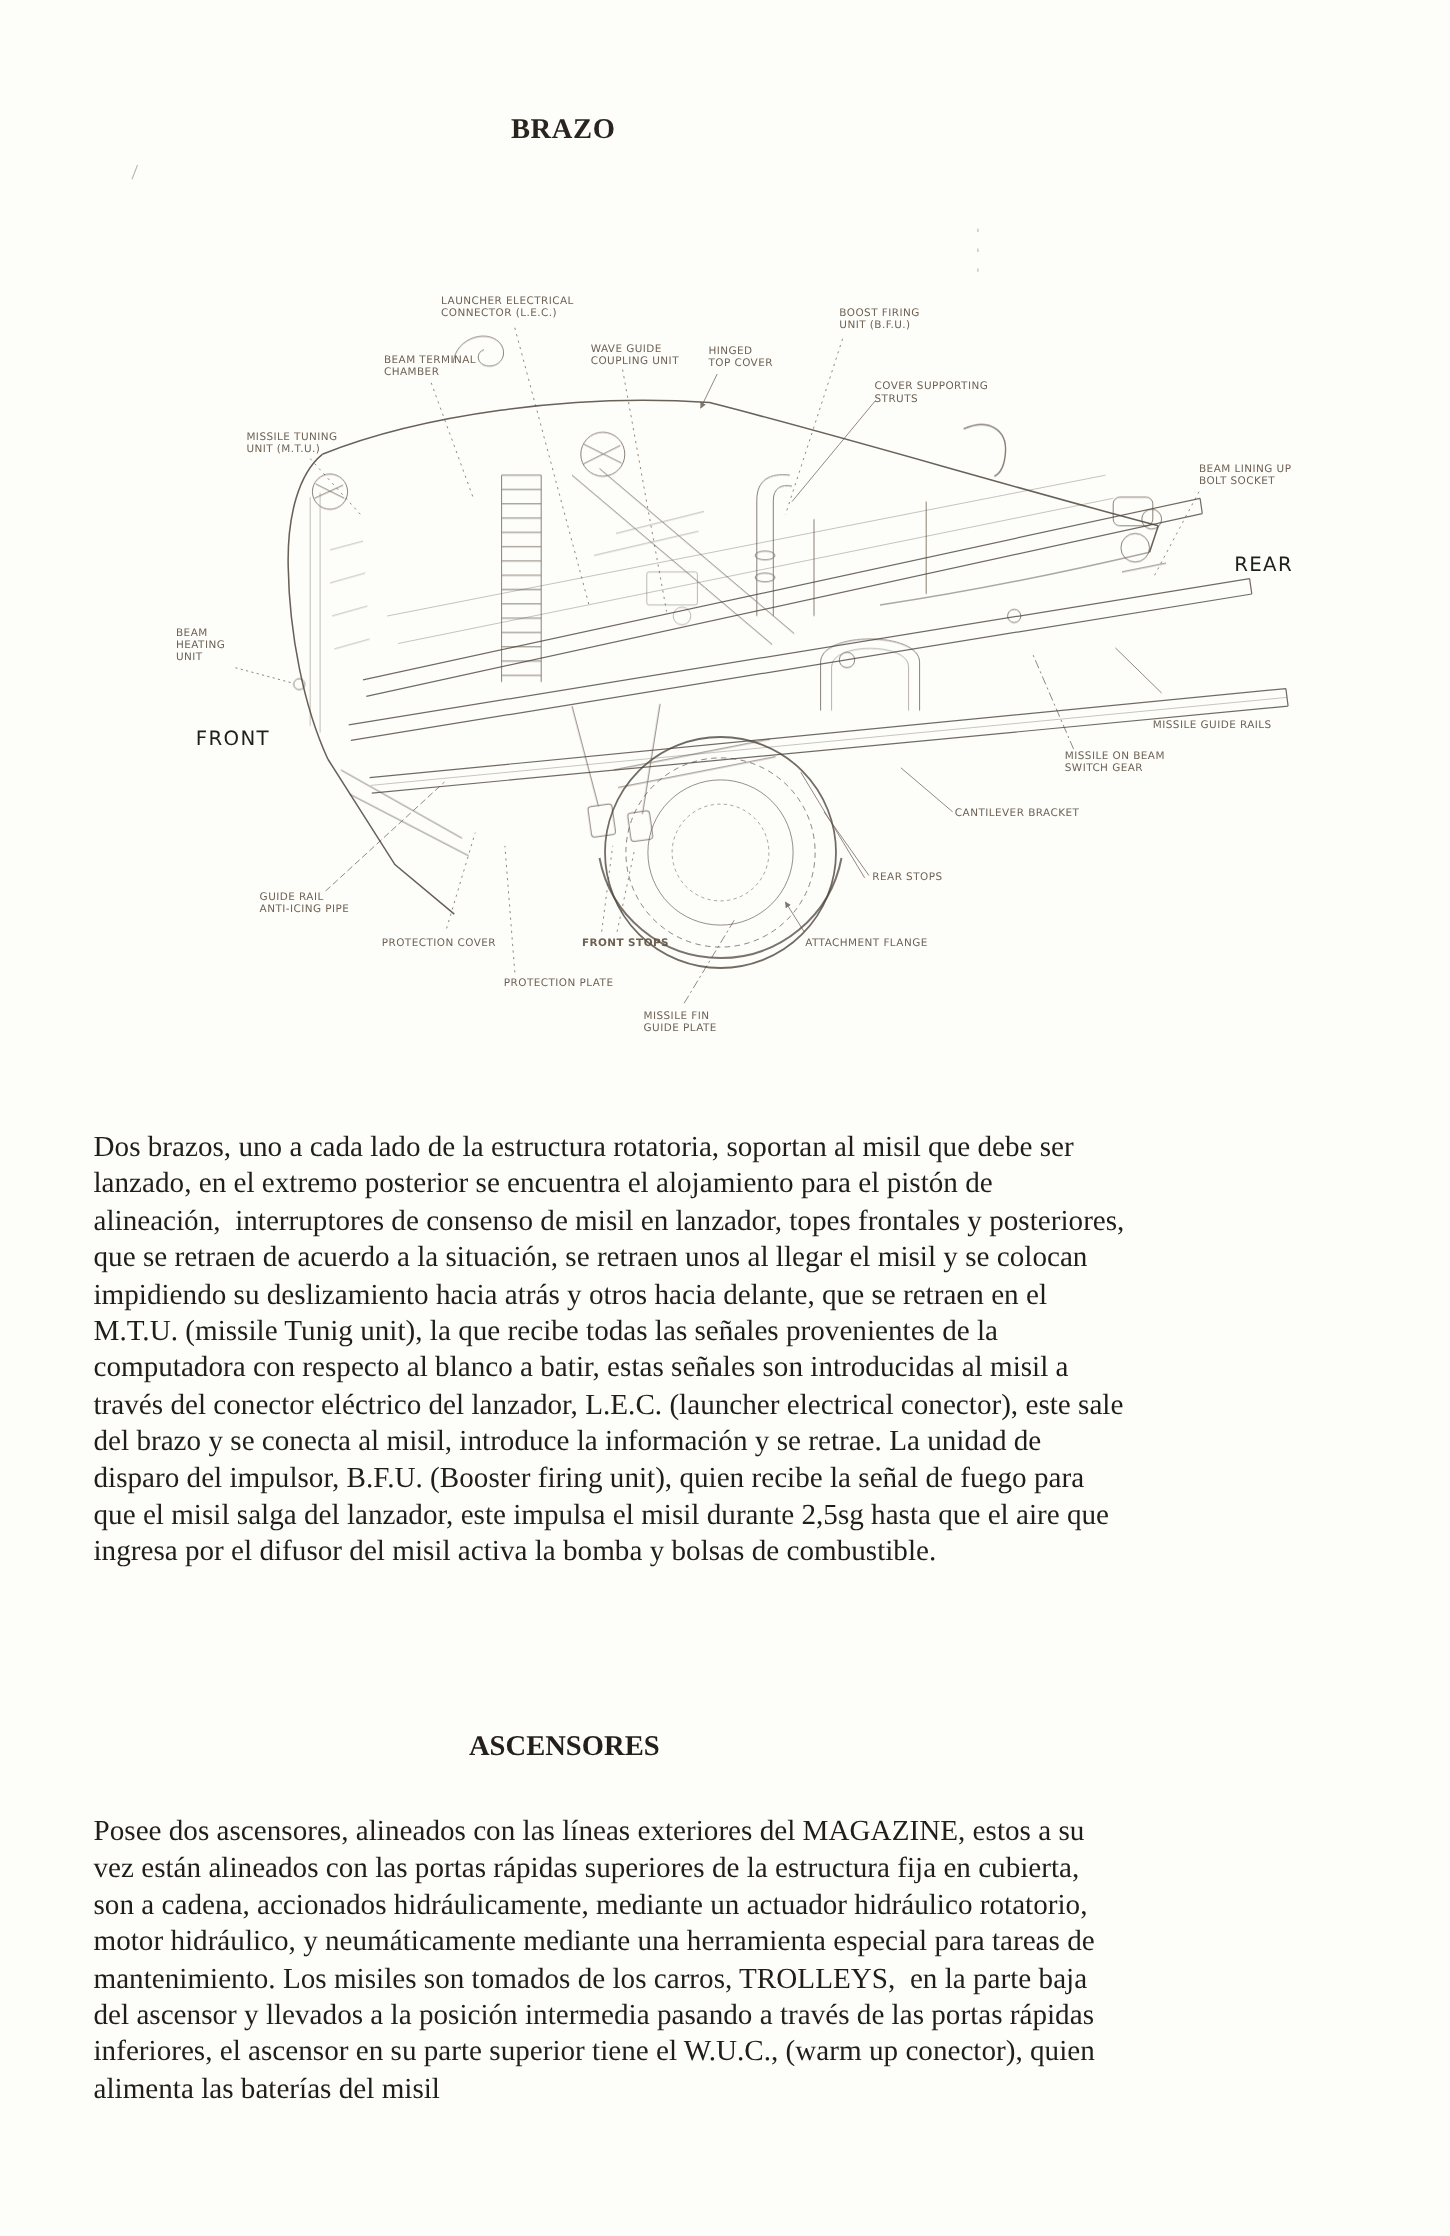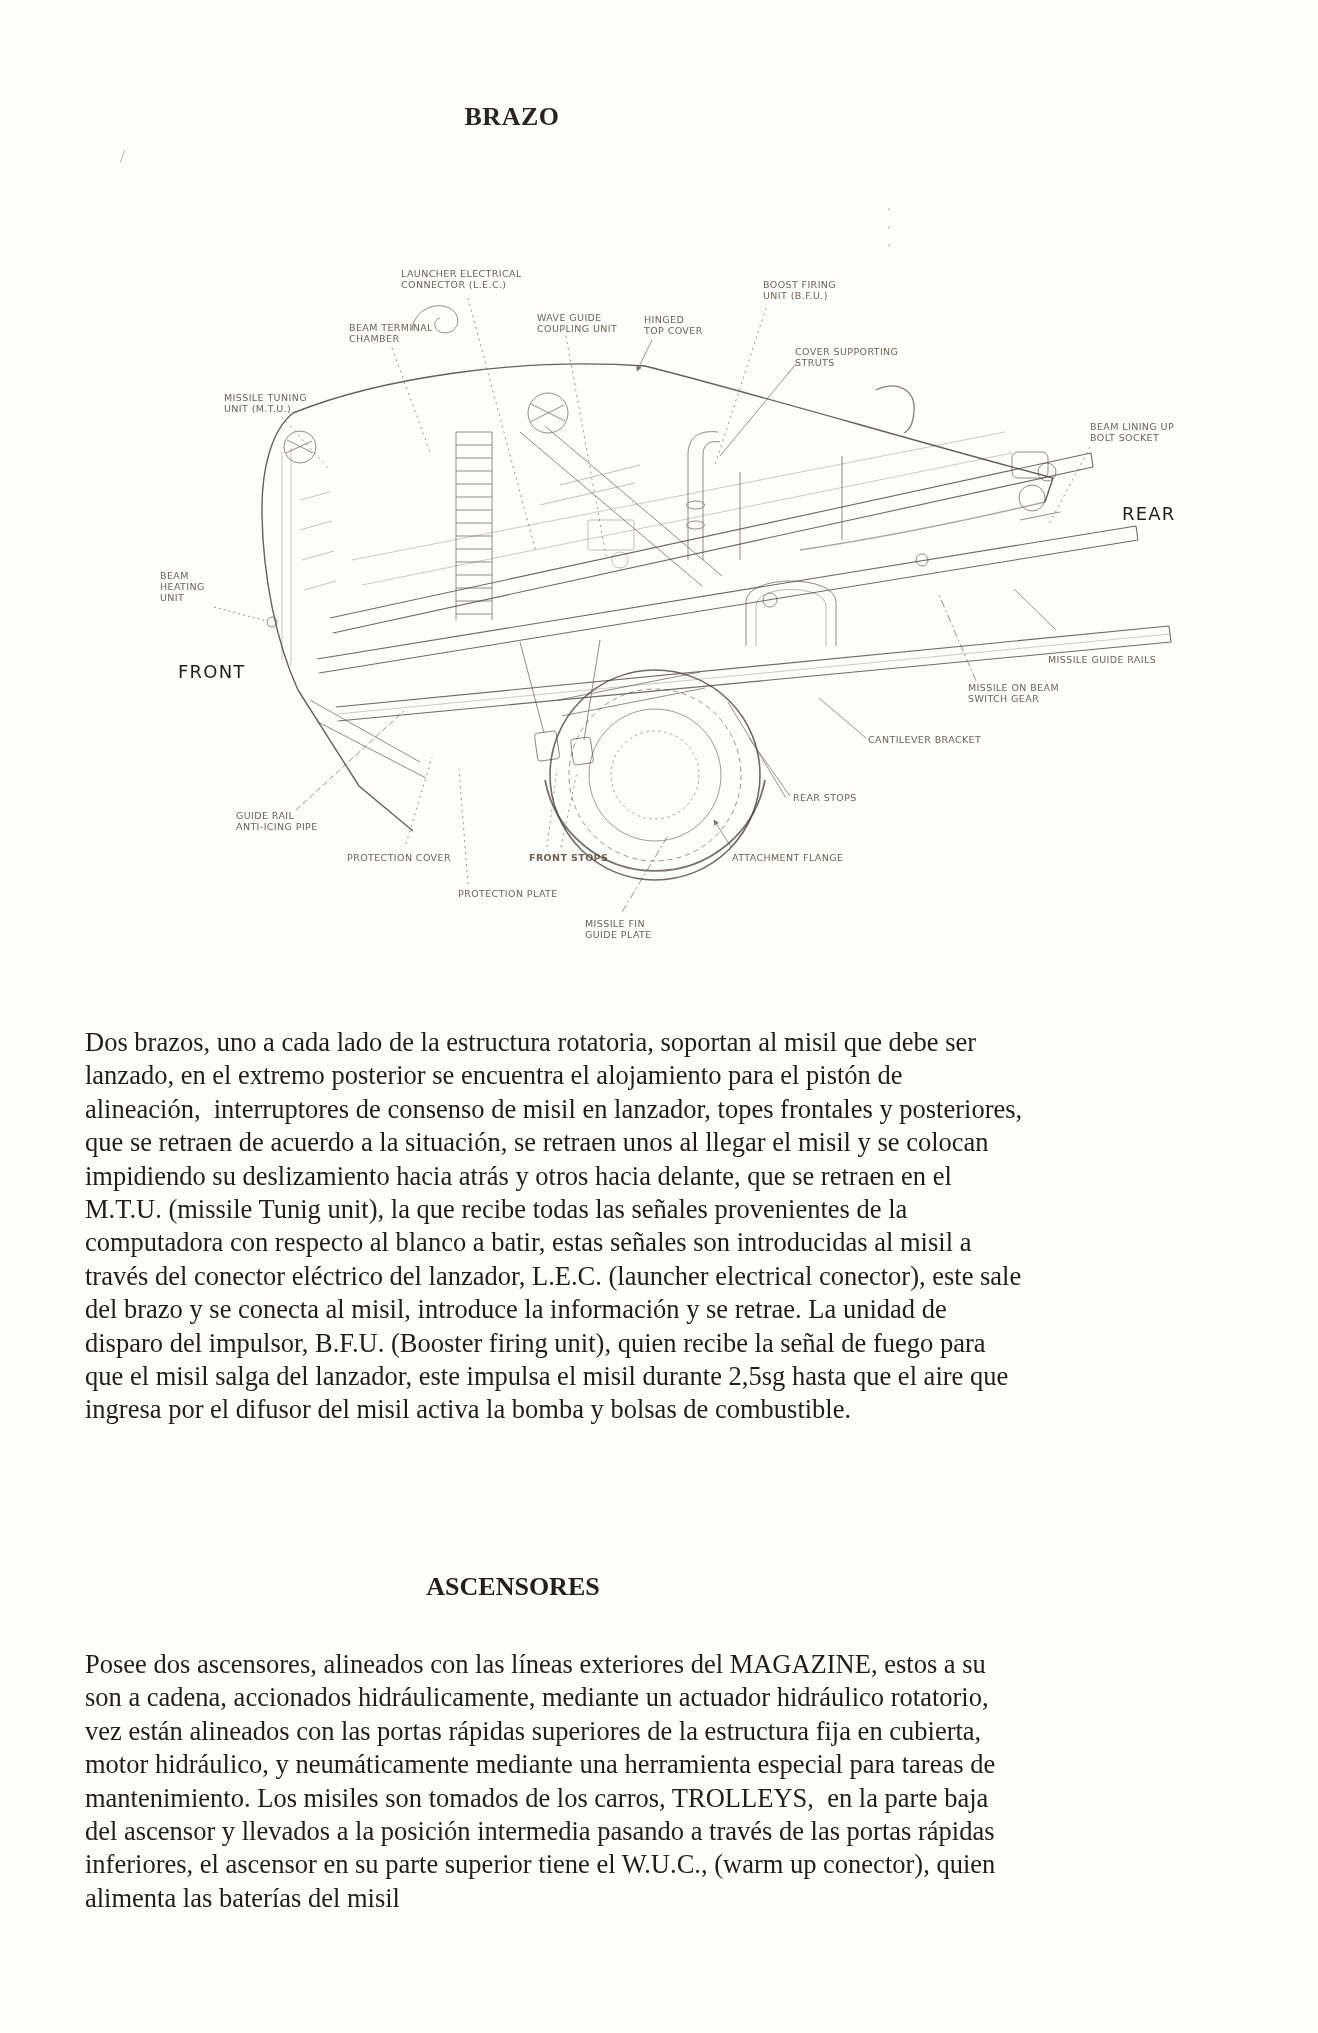--- a/index.html
+++ b/index.html
@@ -223,20 +223,20 @@
     <div>del brazo y se conecta al misil, introduce la información y se retrae. La unidad de</div>
     <div>disparo del impulsor, B.F.U. (Booster firing unit), quien recibe la señal de fuego para</div>
     <div>que el misil salga del lanzador, este impulsa el misil durante 2,5sg hasta que el aire que</div>
     <div>ingresa por el difusor del misil activa la bomba y bolsas de combustible.</div>
   </div>
 
 <div class="section-heading">ASCENSORES</div>
 
 <div id="para2" class="para">
     <div>Posee dos ascensores, alineados con las líneas exteriores del MAGAZINE, estos a su</div>
+    <div>vez están alineados con las portas rápidas superiores de la estructura fija en cubierta,</div>
     <div>son a cadena, accionados hidráulicamente, mediante un actuador hidráulico rotatorio,</div>
-    <div>vez están alineados con las portas rápidas superiores de la estructura fija en cubierta,</div>
     <div>motor hidráulico, y neumáticamente mediante una herramienta especial para tareas de</div>
     <div>mantenimiento. Los misiles son tomados de los carros, TROLLEYS,  en la parte baja</div>
     <div>del ascensor y llevados a la posición intermedia pasando a través de las portas rápidas</div>
     <div>inferiores, el ascensor en su parte superior tiene el W.U.C., (warm up conector), quien</div>
     <div>alimenta las baterías del misil</div>
   </div>
 
 </body></html>

